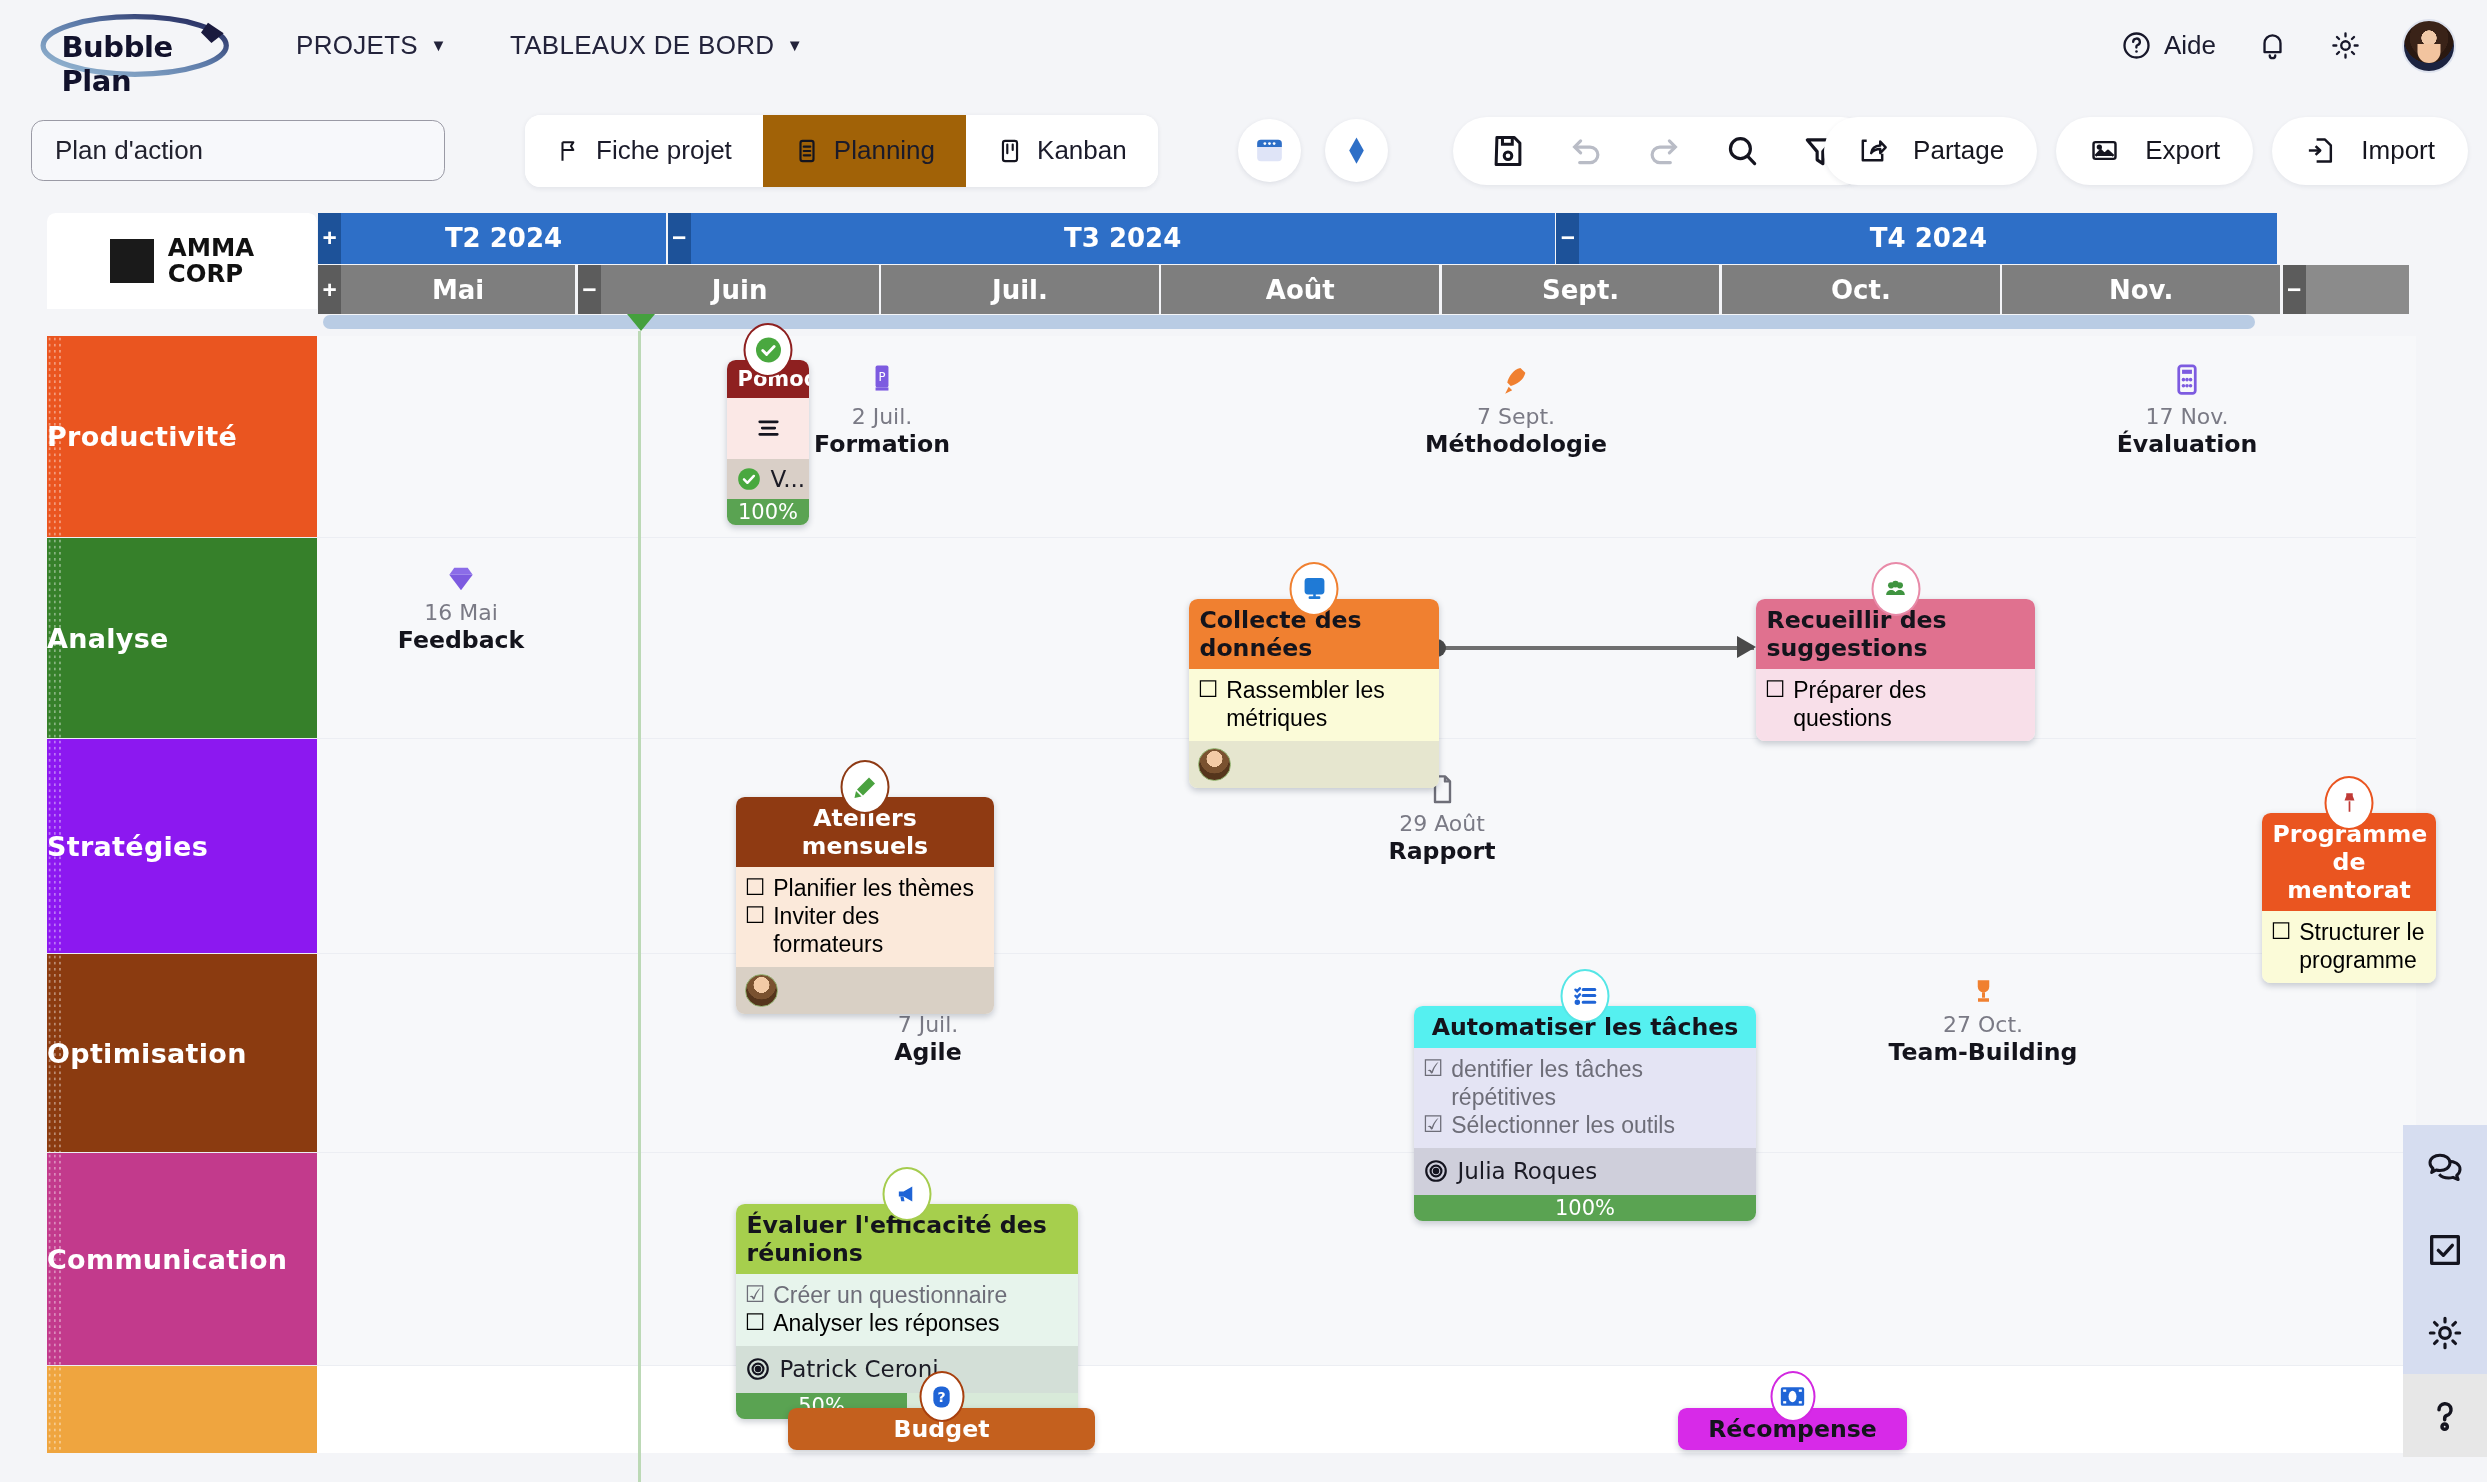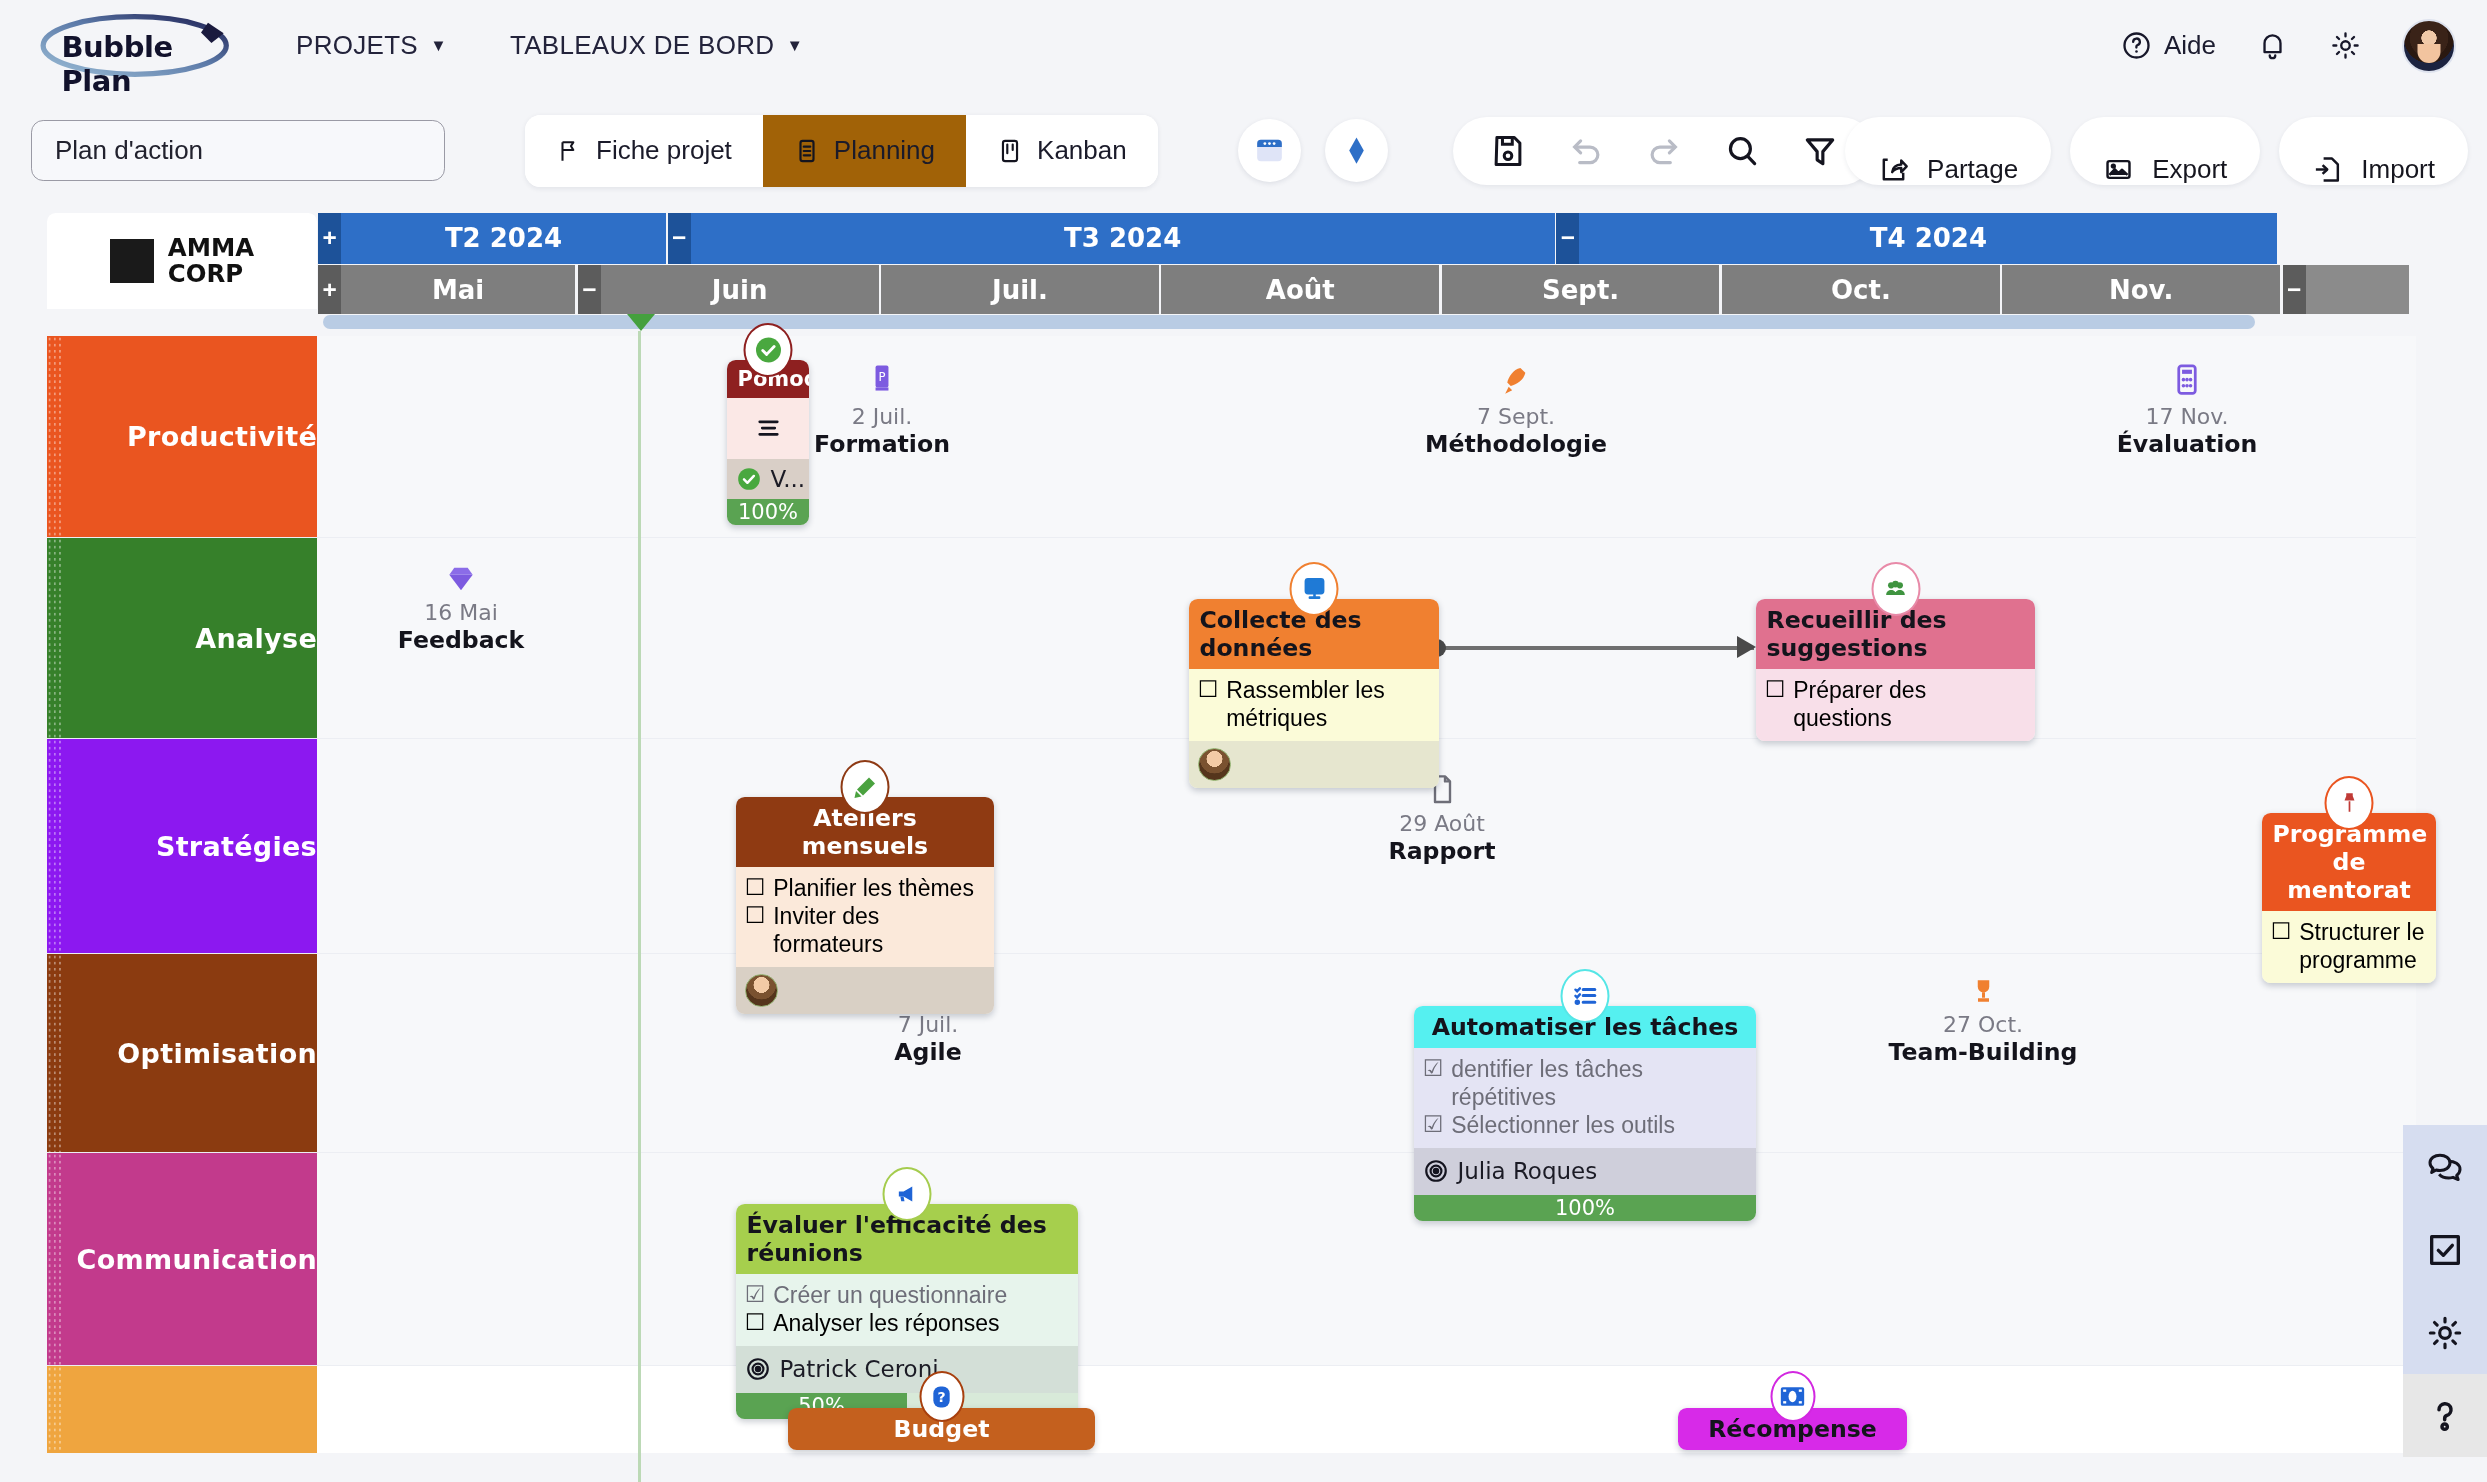--- a/index.html
+++ b/index.html
@@ -75,21 +75,21 @@
   .btn-grp-1 { margin-left: 80px; display: flex; gap: 24.4px; }
   .tool-pill {
     margin-left: 65px; height: 68px; background: #fff; border-radius: 35px;
     display: flex; align-items: center; gap: 38px; padding: 0 35px;
     box-shadow: 0 1.7px 5.2px rgba(30,40,70,.08);
   }
   .tool-pill .icon-btn { width: 40px; height: 40px; }
   .right-btns { position: absolute; right: 19px; display: flex; gap: 19px; }
   .pill-btn {
     height: 68px; border-radius: 35px; background: #fff; display: flex;
-    align-items: flex-end; gap: 18px; padding: 0 33px; font-size: 26px;
+    align-items: center; gap: 25px; padding: 0 33px; font-size: 26px;
     color: #16161f; cursor: pointer; box-shadow: 0 1.7px 5.2px rgba(30,40,70,.08);
   }
 
   
   .board { position: absolute; top: 209px; left: 0; width: 2487px; height: 1273px; background: #f4f5f8; margin-left: 16px; }
   .corner {
     position: absolute; left: 31px; top: 3.5px; width: 270px; height: 96px;
     background: #fff; border-radius: 8.7px 8.7px 0 0;
     display: flex; align-items: center; justify-content: center; gap: 14px;
   }
@@ -135,21 +135,21 @@
   .today-line {
     position: absolute; left: 622px; top: 122px; width: 2.6px; height: 1160px;
     background: #bcd9b6; z-index: 2;
   }
 
   
   .rows { position: absolute; left: 31px; top: 127px; width: 2369px; }
   .row { position: relative; display: flex; border-bottom: 1.7px solid #eceef3; }
   .row-label {
     flex: 0 0 270px; position: relative; color: #fff;
-    display: flex; align-items: center; justify-content: flex-end;
+    display: flex; align-items: center; justify-content: flex-start;
     font-size: 27px; font-weight: 700; letter-spacing: 0.3px;
     font-family: "DejaVu Sans", sans-serif;
   }
   .row-handle {
     position: absolute; left: 0; top: 0; width: 14px; height: 100%;
     background-image: radial-gradient(rgba(255,255,255,.55) 1px, transparent 1.1px);
     background-size: 5.2px 6.1px; opacity: .75;
   }
   .row-canvas { flex: 1 1 auto; position: relative; background: #f7f8fa; }
 

